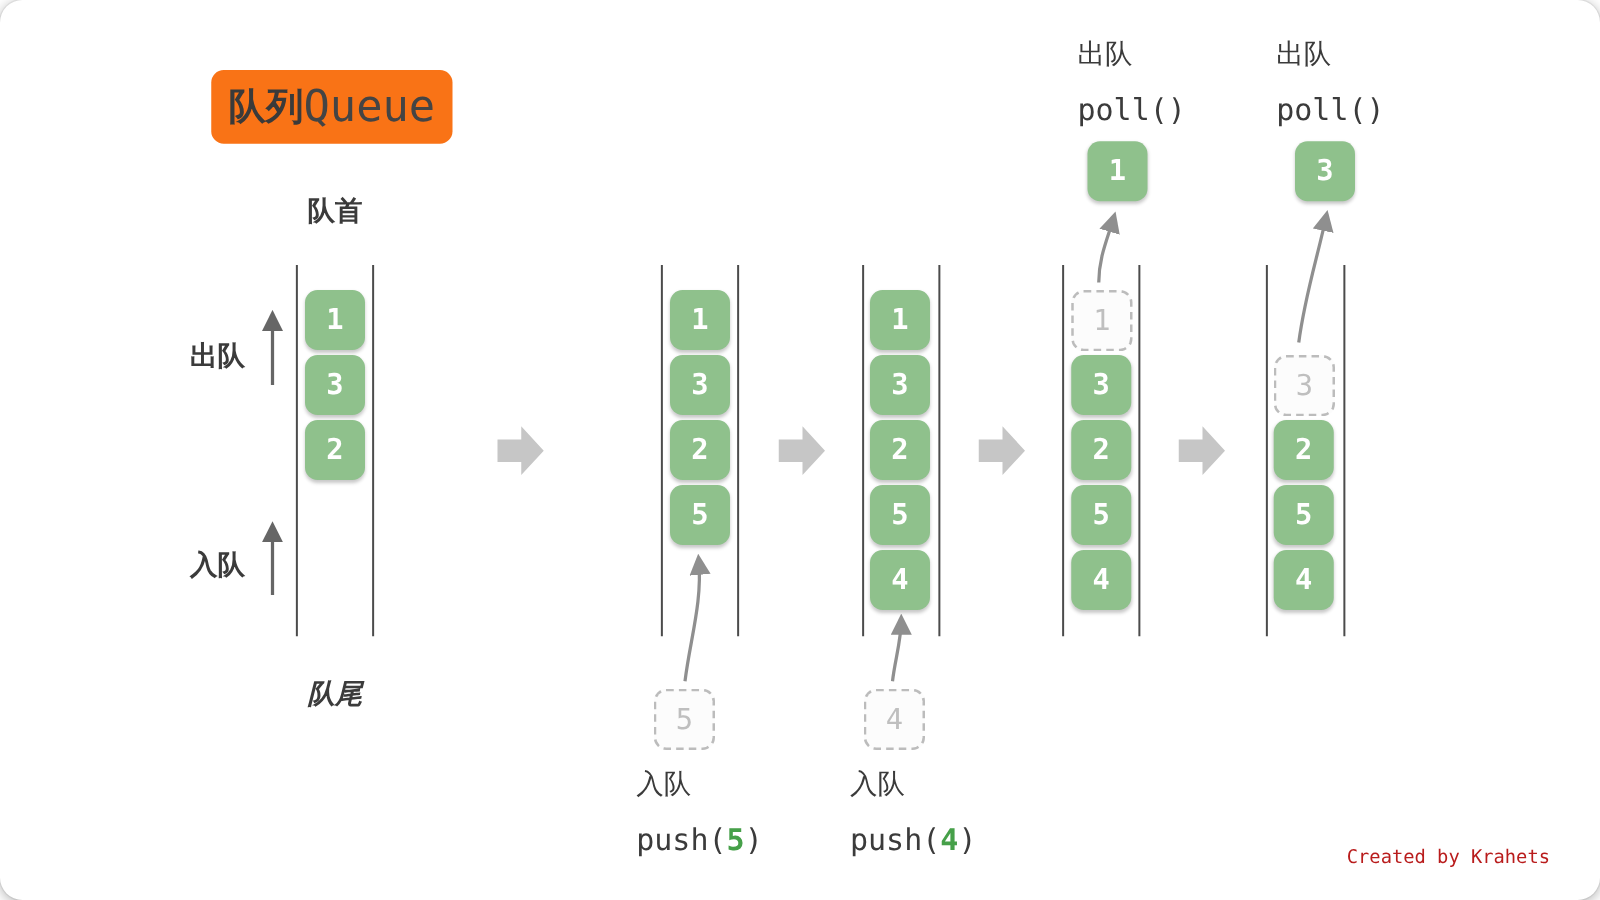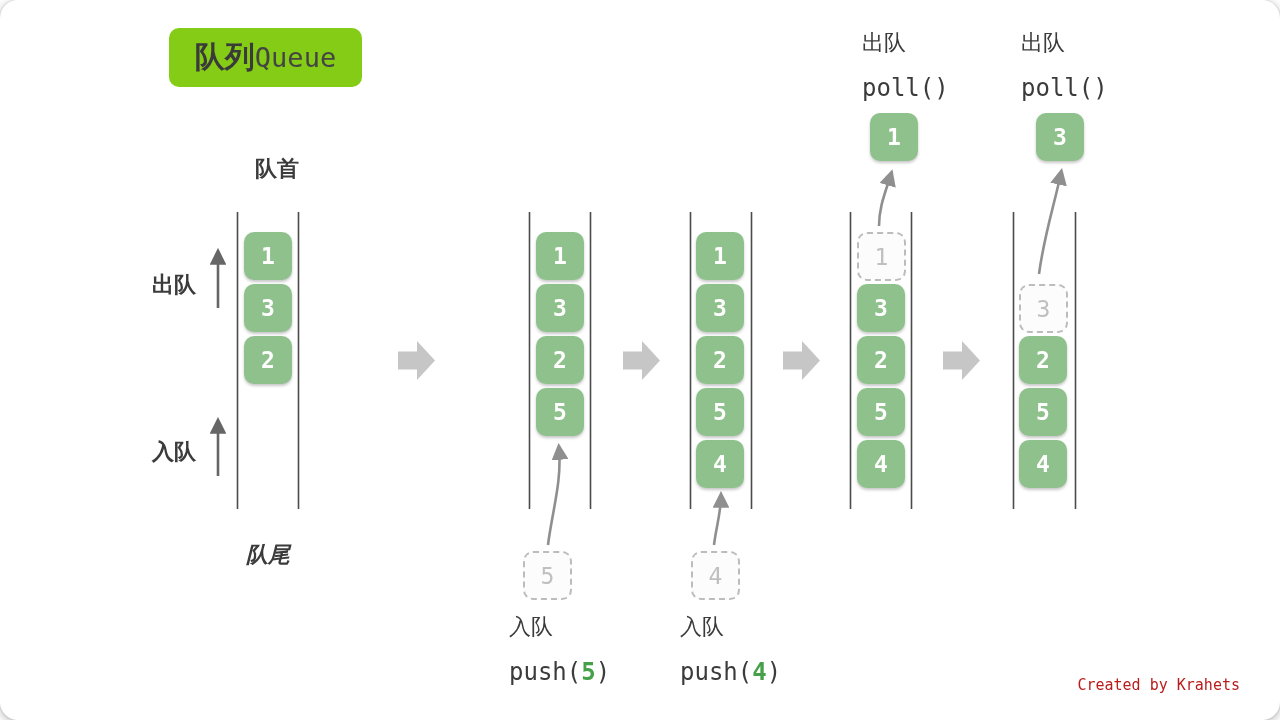--- a/index.html
+++ b/index.html
@@ -10,29 +10,29 @@
     background: #ffffff;
     border-radius: 18px;
     box-shadow: 0 0 0 1px rgba(0,0,0,0.05), 0 2px 10px rgba(0,0,0,0.30);
     overflow: hidden;
     font-family: "Liberation Sans", sans-serif;
     color: #3b3b3b;
   }
   .overlay { position: absolute; left: 0; top: 0; pointer-events: none; }
 
   .title-badge {
-    position: absolute; left: 169px; top: 28px; width: 193px; height: 59px;
-    background: #84cc16; border-radius: 10px;
+    position: absolute; left: 169px; top: 56px; width: 193px; height: 59px;
+    background: #f97316; border-radius: 10px;
     display: flex; align-items: center; justify-content: center; 
   }
   .title-badge .zh { font-size: 30px; font-weight: bold; color: #3a3a3a; }
-  .title-badge .en { font-family: "DejaVu Sans Mono", monospace; font-size: 27px; color: #444; }
+  .title-badge .en { font-family: "DejaVu Sans Mono", monospace; font-size: 35px; color: #444; }
 
   .lbl { position: absolute; font-weight: bold; font-size: 22px; color: #3b3b3b; white-space: nowrap; }
-  .lbl-front { left: 237px; top: 154px; width: 62px; text-align: right; }
+  .lbl-front { left: 237px; top: 154px; width: 62px; text-align: center; }
   .lbl-rear  { left: 237px; top: 540px; width: 62px; text-align: center; font-style: italic; }
   .lbl-deq   { left: 152px; top: 270px; }
   .lbl-enq   { left: 152px; top: 437px; }
 
   .cell {
     position: absolute; width: 48px; height: 48px; border-radius: 10px;
     background: #8fc18c; color: #ffffff;
     font-family: "DejaVu Sans Mono", monospace; font-size: 23px; font-weight: bold;
     display: flex; align-items: center; justify-content: center;
     box-shadow: 0 2px 3px rgba(0,0,0,0.22);

